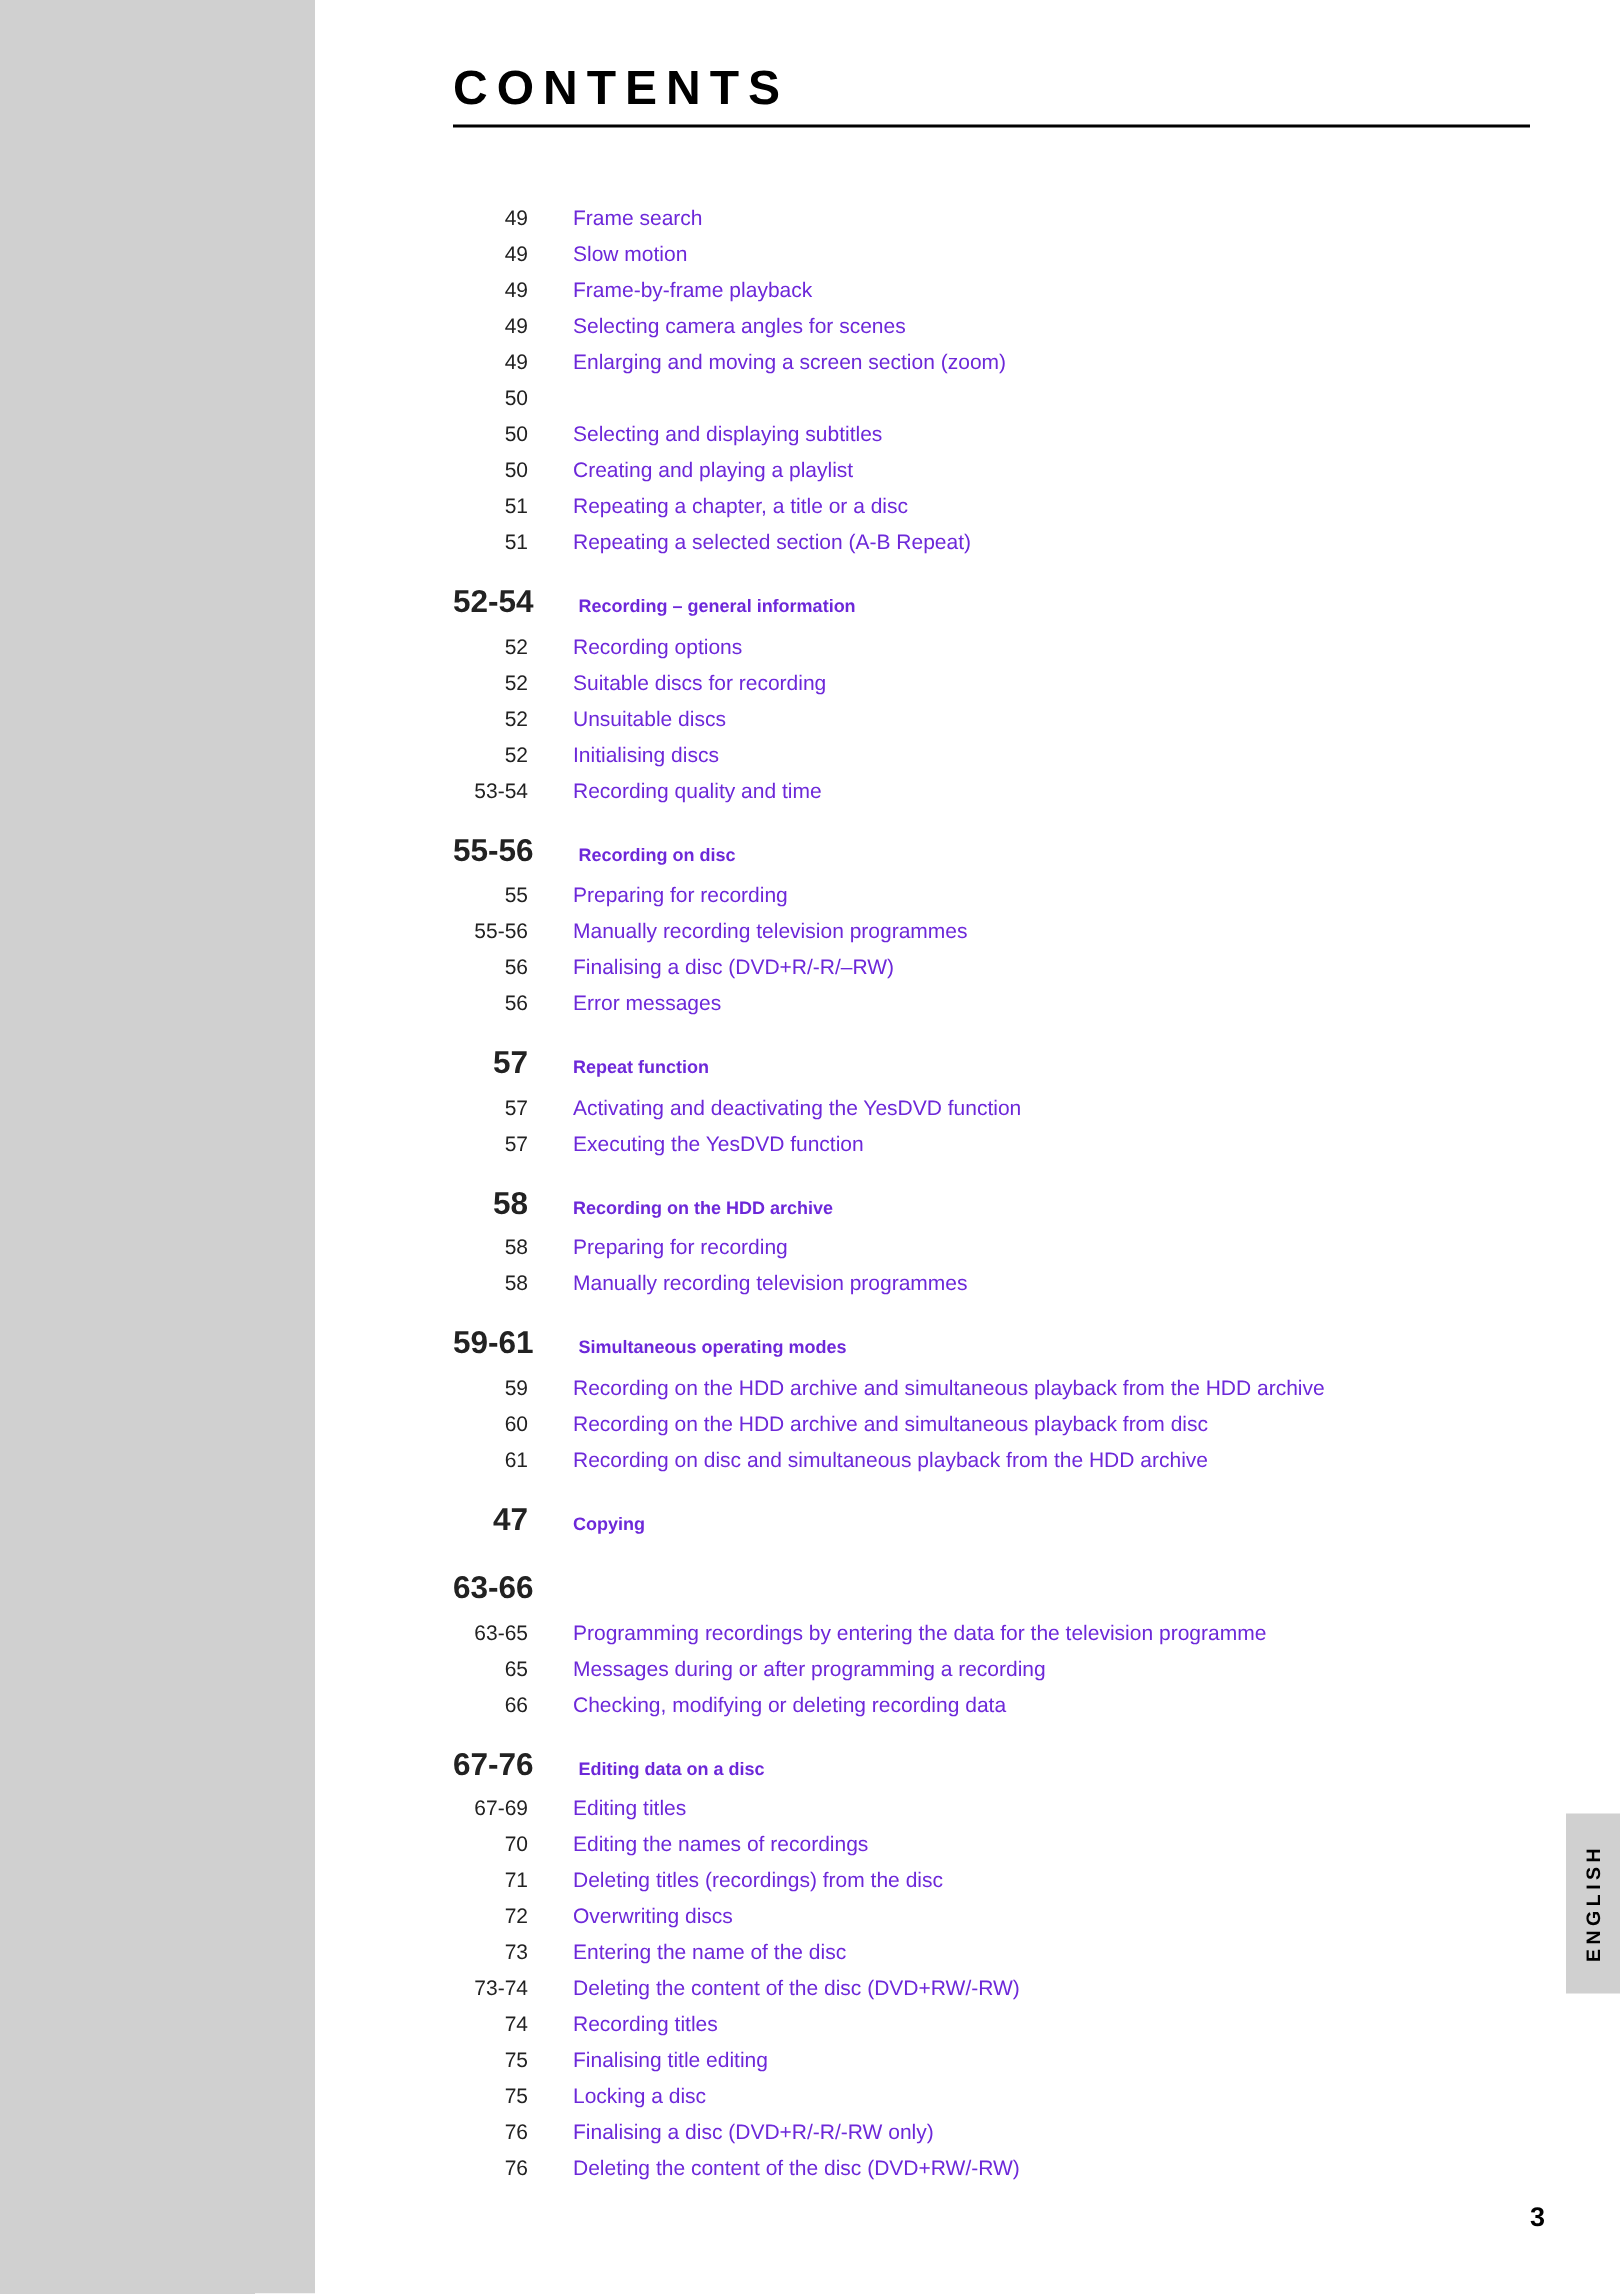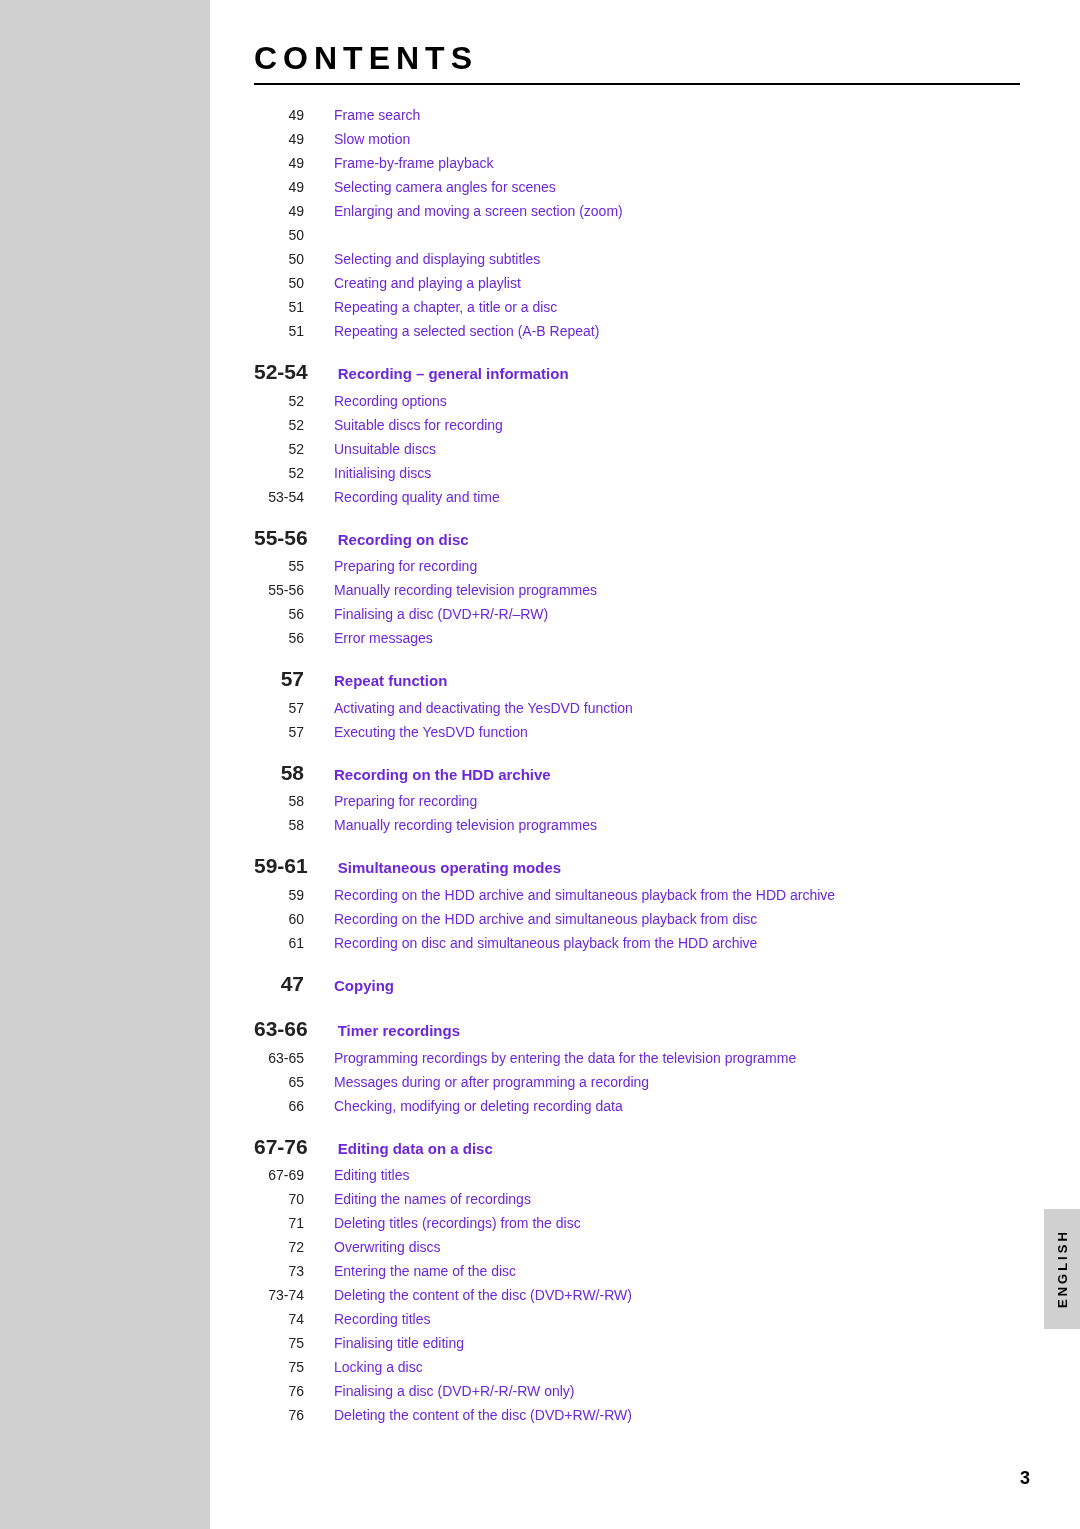--- a/index.html
+++ b/index.html
@@ -21,38 +21,38 @@
 
     .left-sidebar {
       width: 210px;
       min-height: 1529px;
       background: #d0d0d0;
       flex-shrink: 0;
     }
 
     .main-content {
       flex: 1;
-      padding: 40px 60px 60px 44px;
+      padding: 40px 60px 60px 92px;
       position: relative;
     }
 
     .page-title {
       font-size: 32px;
       font-weight: bold;
       letter-spacing: 6px;
       color: #000;
       margin-bottom: 6px;
       padding-bottom: 6px;
       border-bottom: 2px solid #000;
       display: inline-block;
       width: 100%;
     }
 
     .contents-table {
-      margin-top: 14px;
+      margin-top: 44px;
       width: 100%;
     }
 
     .toc-row {
       display: flex;
       align-items: baseline;
       margin-bottom: 3px;
       font-size: 14px;
       color: #222;
       line-height: 1.5;
@@ -79,21 +79,21 @@
 
     .toc-title {
       flex: 1;
       font-size: 14px;
       color: #6d28d9;
       line-height: 1.5;
     }
 
     .toc-title.bold {
       font-weight: bold;
-      font-size: 15px;
+      font-size: 12px;
     }
 
     .right-tab {
       position: absolute;
       right: 0;
       bottom: 200px;
       width: 36px;
       background: #d0d0d0;
       display: flex;
       align-items: center;
@@ -250,21 +250,20 @@
         <div class="toc-row">
           <span class="page-num">61</span>
           <span class="toc-title">Recording on disc and simultaneous playback from the HDD archive</span>
         </div>
         <div class="toc-row section-header">
           <span class="page-num bold">47</span>
           <span class="toc-title bold">Copying</span>
         </div>
         <div class="toc-row section-header">
           <span class="page-num bold">63-66</span>
-          <span class="toc-title bold">Timer recordings</span>
         </div>
         <div class="toc-row">
           <span class="page-num">63-65</span>
           <span class="toc-title">Programming recordings by entering the data for the television programme</span>
         </div>
         <div class="toc-row">
           <span class="page-num">65</span>
           <span class="toc-title">Messages during or after programming a recording</span>
         </div>
         <div class="toc-row">

